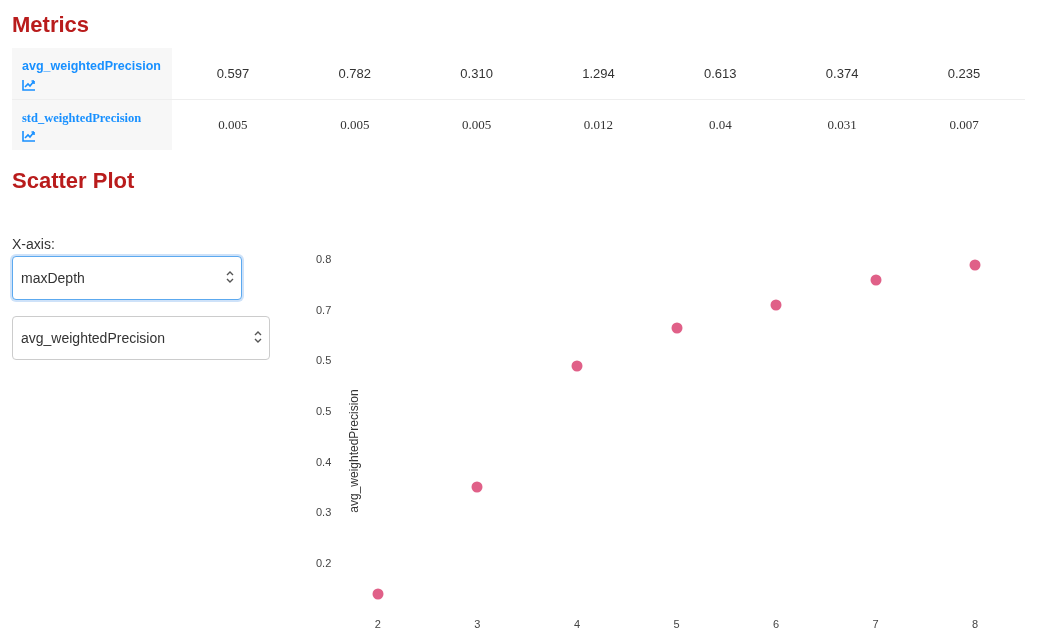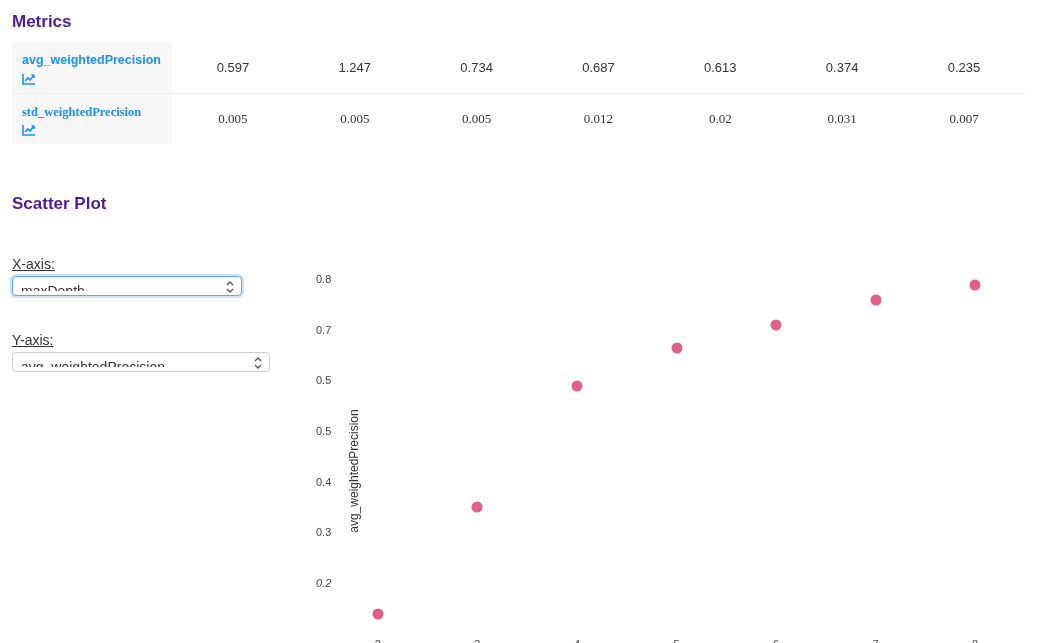--- a/index.html
+++ b/index.html
@@ -4,23 +4,23 @@
   <style>
     * { box-sizing: border-box; margin: 0; padding: 0; }
     body {
       font-family: -apple-system, BlinkMacSystemFont, "Segoe UI", Helvetica, Arial, sans-serif;
       color: #333;
       background: #fff;
       padding: 8px 12px;
       width: 1037px;
     }
     h3.section-header {
-      font-size: 17px;
+      font-size: 22px;
       font-weight: 600;
-      color: #4c1d95;
+      color: #b91c1c;
       margin: 4px 0 10px 0;
     }
     
     .metrics-table {
       width: 100%;
       border-collapse: collapse;
       table-layout: fixed;
       font-size: 13px;
     }
     .metrics-table td {
@@ -49,36 +49,36 @@
     }
     .metrics-table td.label-cell .chart-icon {
       display: block;
       margin-top: 3px;
     }
     .metrics-table td.label-cell .chart-icon svg { display: block; }
 
     
     .scatter-section { margin-top: 42px; display: flex; }
     .controls { width: 280px; padding-right: 30px; }
-    .control-group { margin-bottom: 32px; text-decoration: underline; }
+    .control-group { margin-bottom: 16px; }
     .control-label {
       font-size: 14px;
       color: #333;
       margin-bottom: 4px;
       display: block;
     }
     .select-wrap {
       position: relative;
       display: inline-block;
     }
     select.axis-select {
       -webkit-appearance: none;
       -moz-appearance: none;
       appearance: none;
-      height: 20px;
+      height: 44px;
       padding: 4px 26px 4px 8px;
       font-size: 14px;
       border: 1px solid #ccc;
       border-radius: 4px;
       background: #fff;
       color: #333;
       line-height: 20px;
     }
     select.axis-select.focused {
       border-color: #5ca9ef;
@@ -154,83 +154,82 @@
           <a href="#">avg_weightedPrecision</a>
           <span class="chart-icon">
             <svg width="14" height="12" viewBox="0 0 14 12">
               <path d="M1 1 L1 11 L13 11" fill="none" stroke="#1890ff" stroke-width="1.6"></path>
               <path d="M3 8 L6 5 L8 7 L12 2" fill="none" stroke="#1890ff" stroke-width="1.6"></path>
               <path d="M12 2 L12 5 M12 2 L9.5 2" fill="none" stroke="#1890ff" stroke-width="1.6"></path>
             </svg>
           </span>
         </td>
         <td>0.597</td>
-        <td>1.247</td>
-        <td>0.734</td>
-        <td>0.687</td>
+        <td>0.782</td>
+        <td>0.310</td>
+        <td>1.294</td>
         <td>0.613</td>
         <td>0.374</td>
         <td>0.235</td>
       </tr>
       <tr>
         <td class="label-cell">
           <a href="#">std_weightedPrecision</a>
           <span class="chart-icon">
             <svg width="14" height="12" viewBox="0 0 14 12">
               <path d="M1 1 L1 11 L13 11" fill="none" stroke="#1890ff" stroke-width="1.6"></path>
               <path d="M3 8 L6 5 L8 7 L12 2" fill="none" stroke="#1890ff" stroke-width="1.6"></path>
               <path d="M12 2 L12 5 M12 2 L9.5 2" fill="none" stroke="#1890ff" stroke-width="1.6"></path>
             </svg>
           </span>
         </td>
         <td>0.005</td>
         <td>0.005</td>
         <td>0.005</td>
         <td>0.012</td>
-        <td>0.02</td>
+        <td>0.04</td>
         <td>0.031</td>
         <td>0.007</td>
       </tr>
     </tbody>
 </table>
 
-<h3 class="section-header" style="margin-top:50px;">Scatter Plot</h3>
+<h3 class="section-header" style="margin-top:18px;">Scatter Plot</h3>
 
 <div class="scatter-section">
   <div class="controls">
     <div class="control-group">
       <label class="control-label">X-axis:</label>
       <div class="select-wrap">
         <select id="x-axis-select" class="axis-select focused"><option value="maxDepth">maxDepth</option></select>
         <span class="select-arrows">
           <svg width="8" height="12" viewBox="0 0 8 12">
               <path d="M1 4 L4 1 L7 4" fill="none" stroke="#555" stroke-width="1.4"></path>
               <path d="M1 8 L4 11 L7 8" fill="none" stroke="#555" stroke-width="1.4"></path>
             </svg>
         </span>
       </div>
     </div>
     <div class="control-group">
-      <label class="control-label">Y-axis:</label>
       <div class="select-wrap">
         <select id="y-axis-select" class="axis-select"><option value="avg_weightedPrecision">avg_weightedPrecision</option></select>
         <span class="select-arrows">
           <svg width="8" height="12" viewBox="0 0 8 12">
               <path d="M1 4 L4 1 L7 4" fill="none" stroke="#555" stroke-width="1.4"></path>
               <path d="M1 8 L4 11 L7 8" fill="none" stroke="#555" stroke-width="1.4"></path>
             </svg>
         </span>
       </div>
     </div>
   </div>
 
   <div class="chart-area">
     <div class="y-axis-label">avg_weightedPrecision</div>
     <div class="plot-grid" id="plot-grid">
-        <div class="y-tick" style="bottom: 9.72222%; font-style: italic;">0.2</div>
+        <div class="y-tick" style="bottom: 9.72222%;">0.2</div>
         <div class="y-tick" style="bottom: 23.6111%;">0.3</div>
         <div class="y-tick" style="bottom: 37.5%;">0.4</div>
         <div class="y-tick" style="bottom: 51.3889%;">0.5</div>
         <div class="y-tick" style="bottom: 65.2778%;">0.5</div>
         <div class="y-tick" style="bottom: 79.1667%;">0.7</div>
         <div class="y-tick" style="bottom: 93.0556%;">0.8</div>
         <div class="x-tick" style="left: 4.54545%;">2</div>
         <div class="x-tick" style="left: 19.697%;">3</div>
         <div class="x-tick" style="left: 34.8485%;">4</div>
         <div class="x-tick" style="left: 50%;">5</div>

